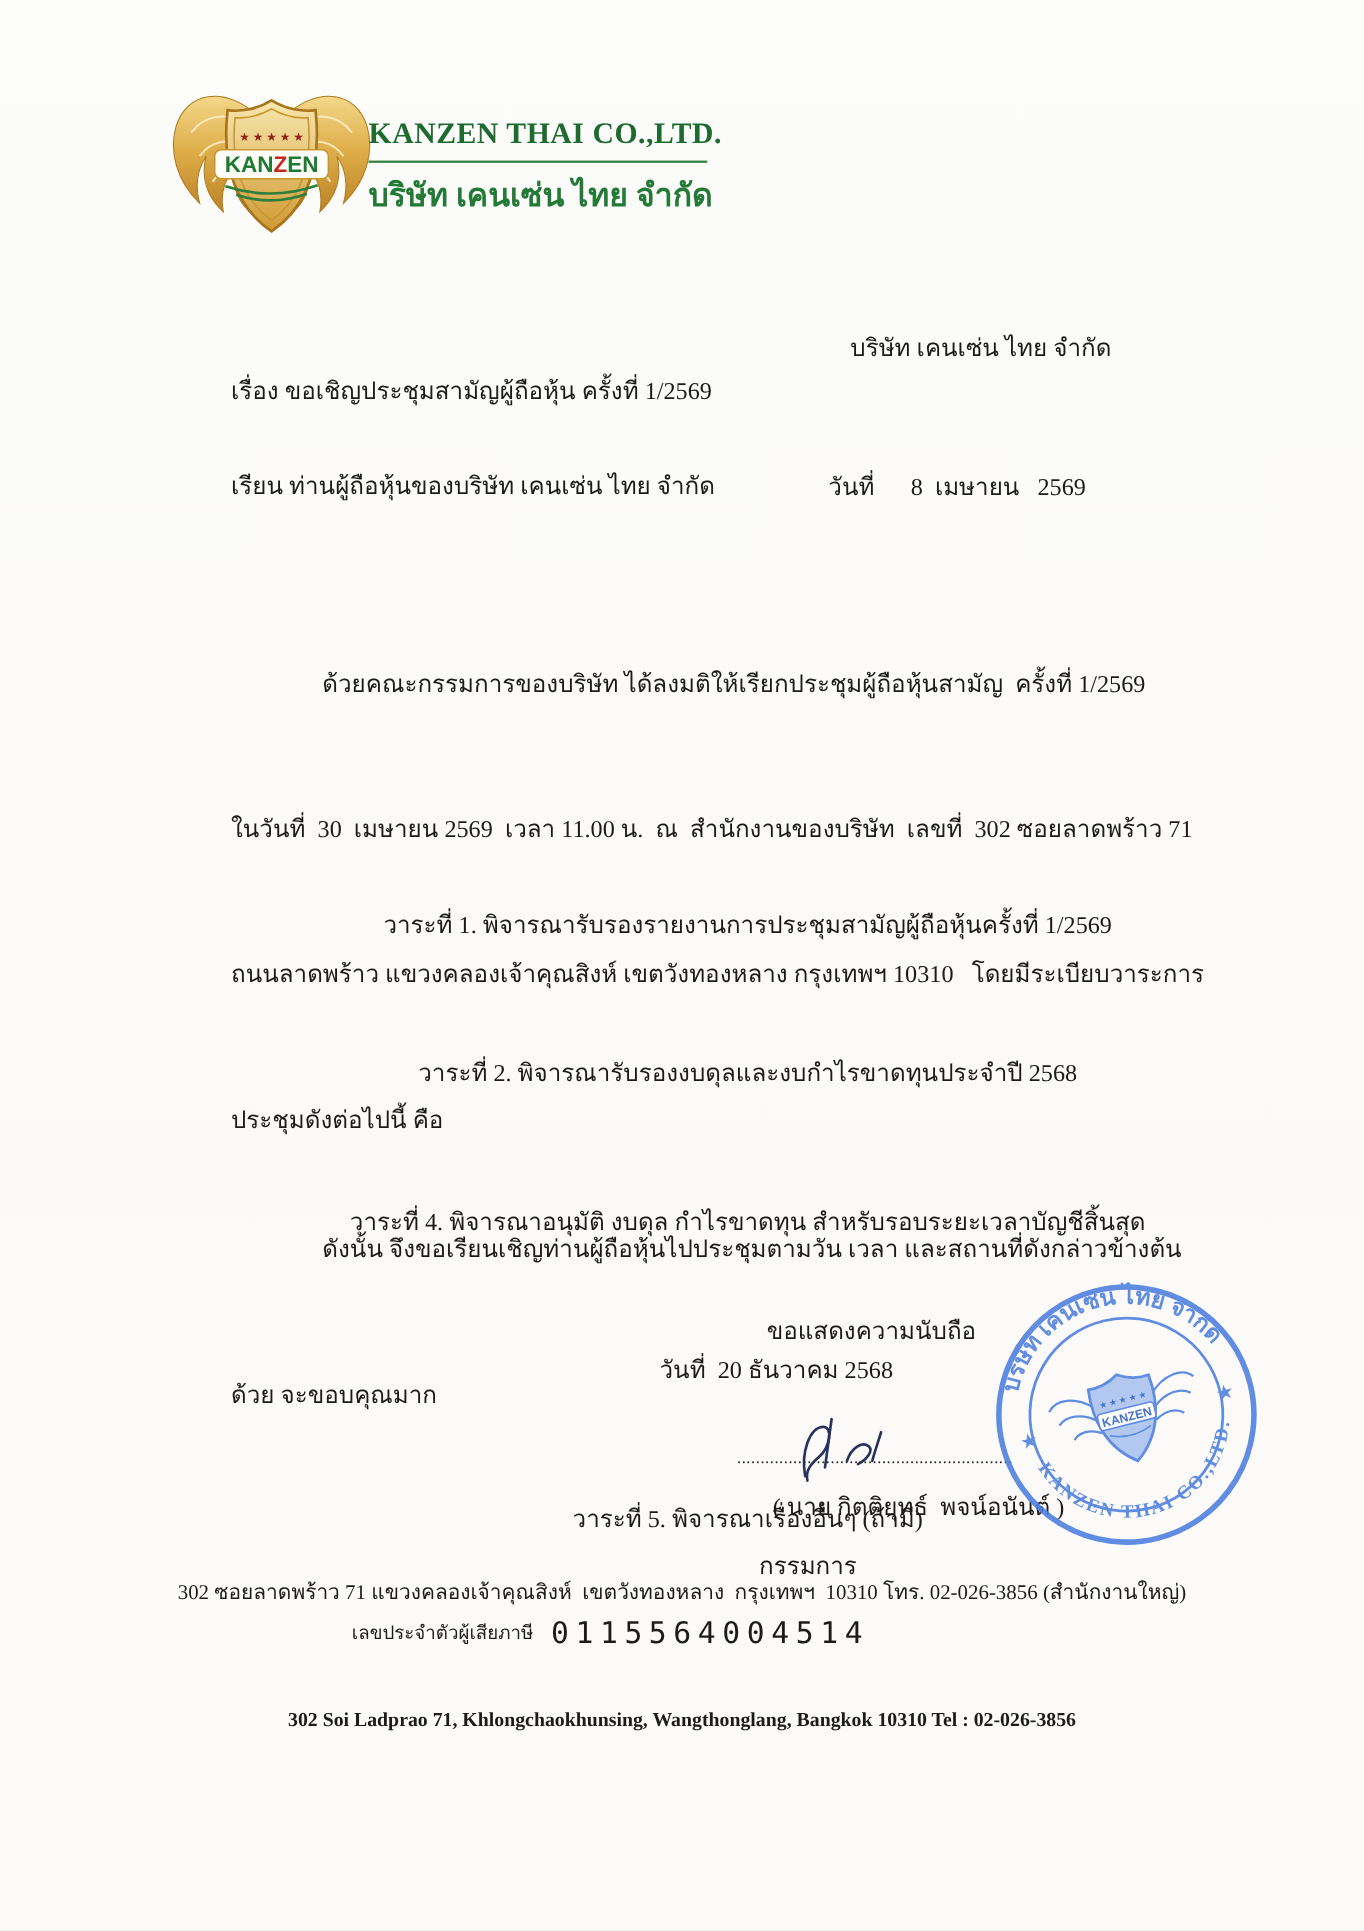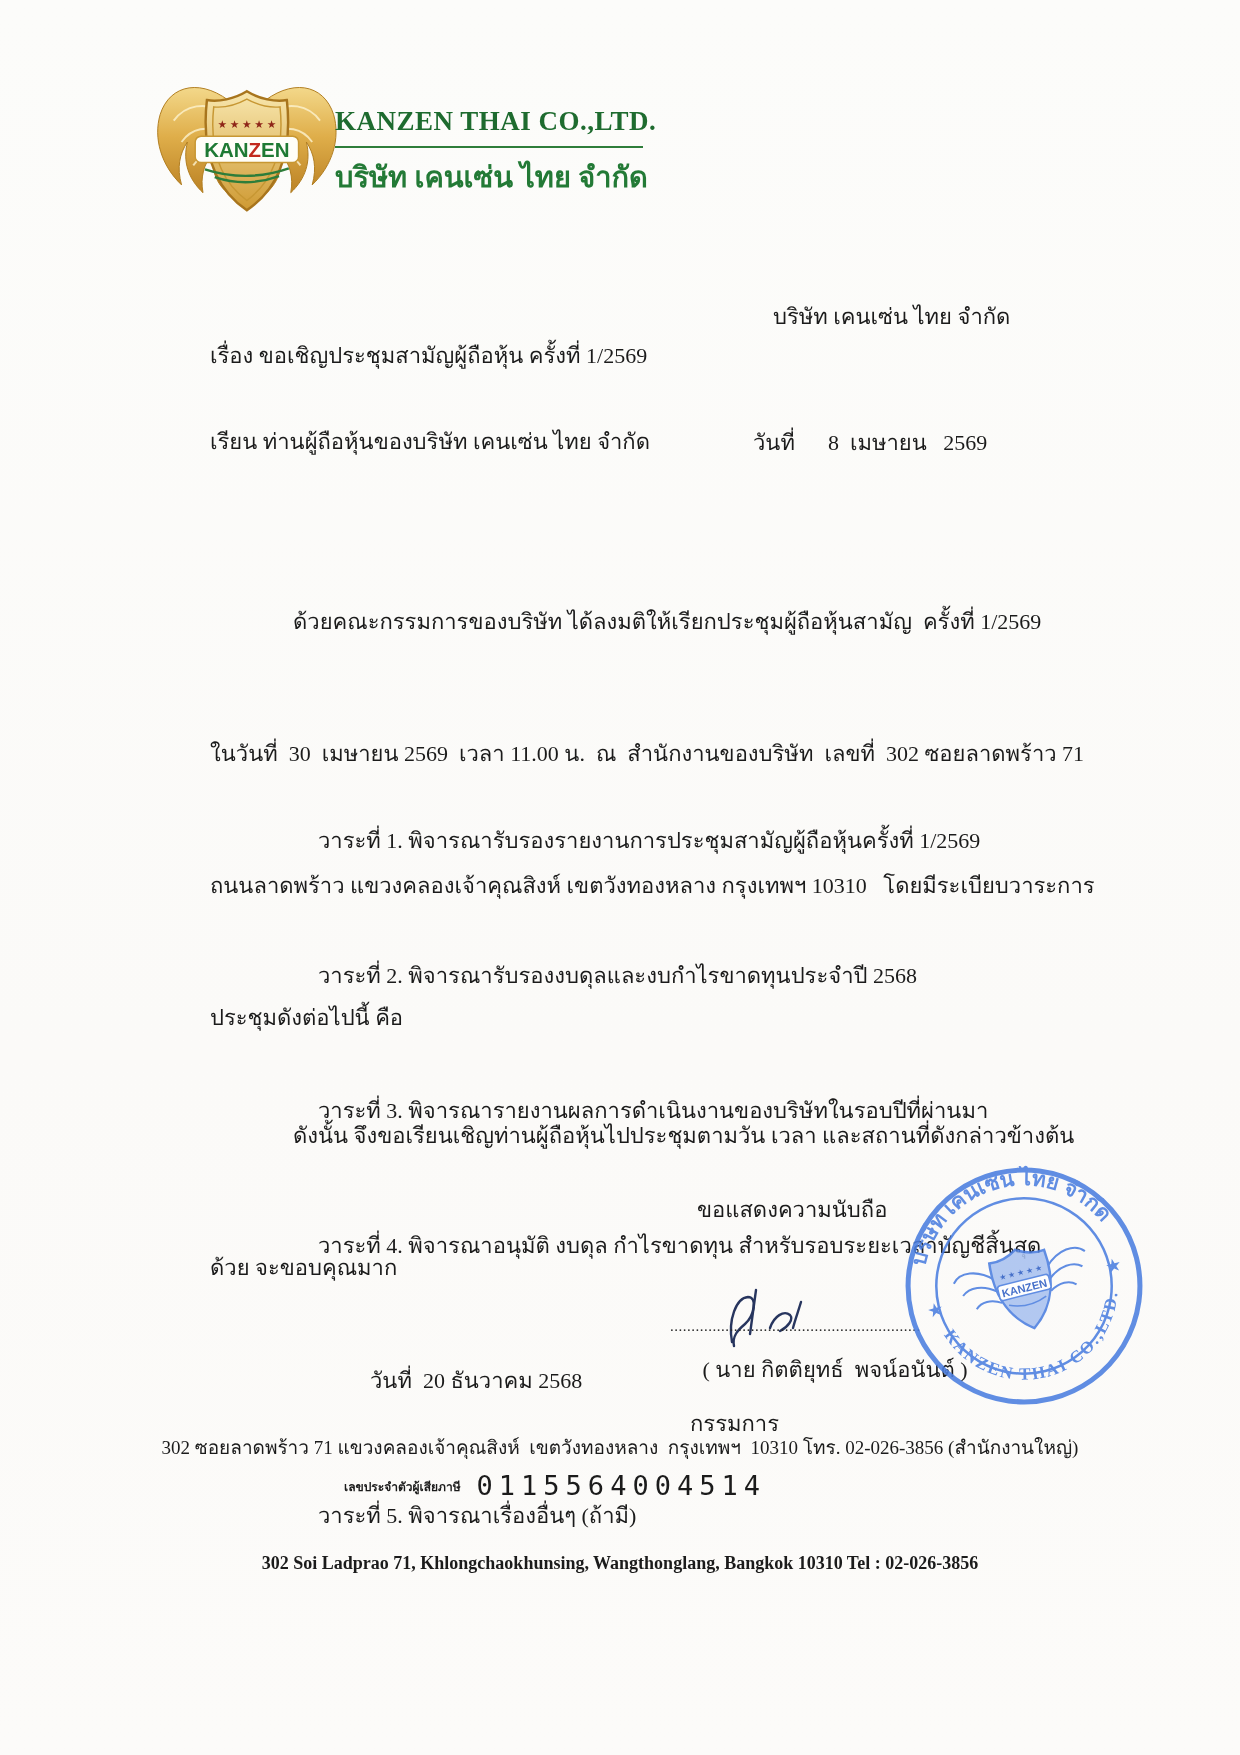--- a/index.html
+++ b/index.html
@@ -35,21 +35,21 @@
   
   .ref-block { left: 753px; top: 212px; font-size: 22px; line-height: 42px; }
   .ref-company { padding-left: 20px; }
 
   .subject { left: 210px; top: 338px; font-size: 22px; }
   .salutation { left: 210px; top: 424px; font-size: 22px; }
 
   .para1 { left: 210px; top: 512px; font-size: 22px; line-height: 44px; }
   .para1 .indent, .para2 .indent { text-indent: 83px; }
 
-  .agenda { left: 318px; top: 728px; font-size: 22px; line-height: 45px; }
+  .agenda { left: 318px; top: 728px; font-size: 22px; line-height: 45px; text-align: center; }
   .agenda-cont { padding-left: 52px; }
 
   .para2 { left: 210px; top: 1026px; font-size: 22px; line-height: 44px; }
 
   .signoff { left: 697px; top: 1192px; font-size: 22px; }
 
   .signature-box { left: 688px; top: 1266px; width: 150px; height: 66px; }
   .dots { left: 670px; top: 1318px; font-size: 15px; letter-spacing: 0.5px; color: #2a2a2a; }
   .signer-name { left: 690px; top: 1352px; width: 290px; text-align: center; font-size: 22px; }
   .signer-title { left: 652px; top: 1406px; width: 165px; text-align: center; font-size: 22px; }
@@ -57,21 +57,21 @@
   .stamp-box { left: 882px; top: 1142px; width: 252px; height: 252px; opacity: 0.88; }
 
   .footer-th {
     left: 0; top: 1432px; width: 100%; text-align: center;
     font-size: 19px; font-weight: normal; white-space: pre;
   }
   .footer-tax {
     left: 0; top: 1470px; width: 100%; text-align: center; white-space: pre;
     padding-right: 130px;
   }
-  .footer-tax .tax-label { font-size: 12px; font-weight: bold; vertical-align: 4px; }
+  .footer-tax .tax-label { font-size: 17px; font-weight: normal; vertical-align: 4px; }
   .footer-tax .tax-id {
     font-family: "DejaVu Sans Mono", monospace;
     font-size: 27px; font-weight: normal; letter-spacing: 6px; margin-left: 16px;
   }
   .footer-en {
     left: 0; top: 1524px; width: 100%; text-align: center;
     font-size: 18px; font-weight: bold; white-space: pre; margin-top: 29px;
   }
 </style>
 </head>
@@ -136,21 +136,20 @@
   <div class="abs para1">
     <div class="indent">ด้วยคณะกรรมการของบริษัท ได้ลงมติให้เรียกประชุมผู้ถือหุ้นสามัญ  ครั้งที่ 1/2569</div>
     <div>ในวันที่  30  เมษายน 2569  เวลา 11.00 น.  ณ  สำนักงานของบริษัท  เลขที่  302 ซอยลาดพร้าว 71</div>
     <div>ถนนลาดพร้าว แขวงคลองเจ้าคุณสิงห์ เขตวังทองหลาง กรุงเทพฯ 10310   โดยมีระเบียบวาระการ</div>
     <div>ประชุมดังต่อไปนี้ คือ</div>
   </div>
 
   <div class="abs agenda">
     <div>วาระที่ 1. พิจารณารับรองรายงานการประชุมสามัญผู้ถือหุ้นครั้งที่ 1/2569</div>
     <div>วาระที่ 2. พิจารณารับรองงบดุลและงบกำไรขาดทุนประจำปี 2568</div>
-    <div>วาระที่ 3. พิจารณารายงานผลการดำเนินงานของบริษัทในรอบปีที่ผ่านมา</div>
     <div>วาระที่ 4. พิจารณาอนุมัติ งบดุล กำไรขาดทุน สำหรับรอบระยะเวลาบัญชีสิ้นสุด</div>
     <div class="agenda-cont">วันที่  20 ธันวาคม 2568</div>
     <div>วาระที่ 5. พิจารณาเรื่องอื่นๆ (ถ้ามี)</div>
   </div>
 
   <div class="abs para2">
     <div class="indent">ดังนั้น จึงขอเรียนเชิญท่านผู้ถือหุ้นไปประชุมตามวัน เวลา และสถานที่ดังกล่าวข้างต้น</div>
     <div>ด้วย จะขอบคุณมาก</div>
   </div>
 

